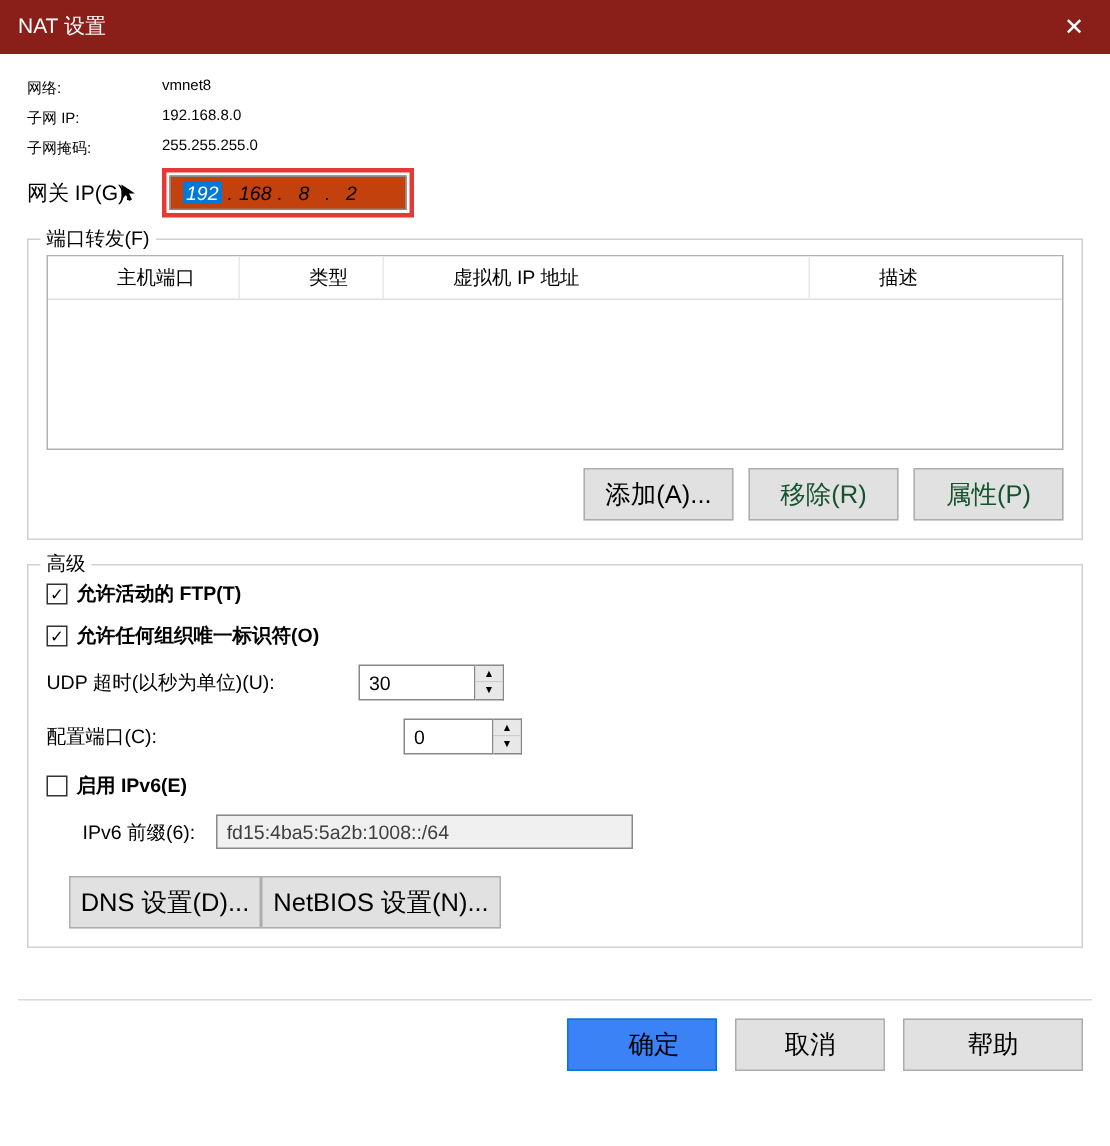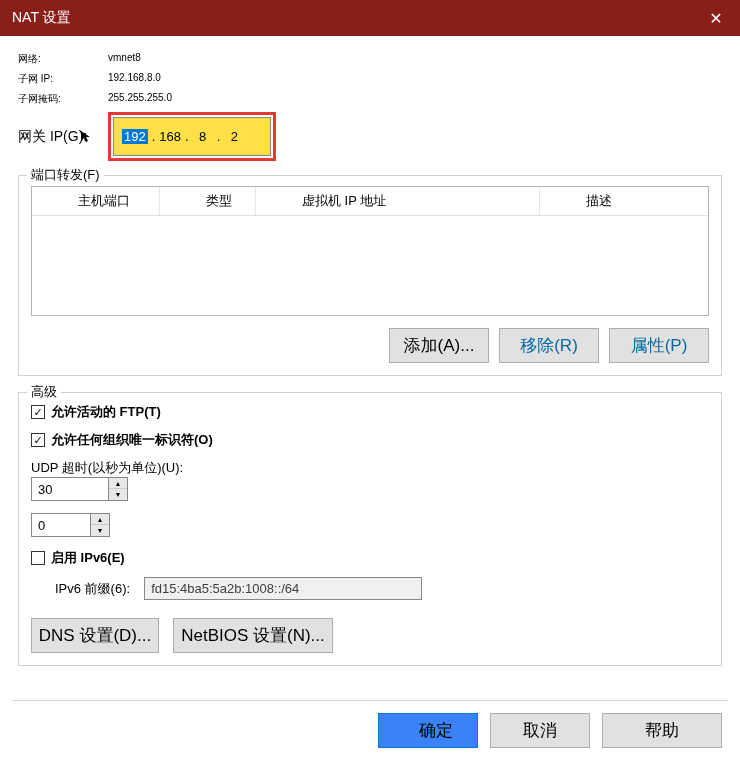--- a/index.html
+++ b/index.html
@@ -7,48 +7,48 @@
 .titlebar { background: #8a1f1a; color: #fff; height: 36px; display: flex; align-items: center; padding: 0 0 0 12px; }
 .titlebar-text { flex: 1; font-size: 14px; }
 .close-btn { width: 48px; height: 36px; display: flex; align-items: center; justify-content: center; color: #fff; font-size: 16px; cursor: pointer; }
 .content { padding: 16px 18px 10px; }
 .info-row { display: flex; margin-bottom: 6px; font-size: 10px; }
 .info-label { width: 90px; }
 .gateway-row { display: flex; align-items: center; margin-top: 6px; margin-bottom: 14px; }
 .gateway-label { width: 90px; font-size: 14px; position: relative; }
 .cursor-dot { position: absolute; left: 62px; top: 2px; width: 14px; height: 14px; }
 .ip-box { border: 3px solid #e53935; padding: 2px; display: flex; align-items: center; }
-.ip-input { border: 1px solid #888; background: #fde047; display: flex; align-items: center; padding: 2px 8px; width: 158px; height: 39px; }
+.ip-input { border: 1px solid #888; background: #c2410c; display: flex; align-items: center; padding: 2px 8px; width: 158px; height: 23px; font-style: italic; }
 .ip-seg { display: inline-block; text-align: center; font-size: 13px; }
 .ip-seg.sel { background: #0078d7; color: #fff; padding: 0 2px; }
 .ip-dot { margin: 0 4px; }
 .groupbox { border: 1px solid #d0d0d0; margin-bottom: 16px; padding: 10px 12px 12px; position: relative; }
 .groupbox-title { position: absolute; top: -10px; left: 8px; background: #fff; padding: 0 4px; font-size: 13px; }
 .table-container { border: 1px solid #b0b0b0; background: #fff; height: 130px; margin-bottom: 12px; }
 .table-header { display: flex; border-bottom: 1px solid #e0e0e0; background: #fff; }
 .th { padding: 5px 8px; font-size: 13px; border-right: 1px solid #e8e8e8; margin-left: 38px; }
 .th:last-child { border-right: none; flex: 1; }
 .port-buttons { display: flex; justify-content: flex-end; gap: 10px; }
 .btn { border: 1px solid #adadad; background: #e1e1e1; padding: 5px 0; width: 100px; font-size: 17px; text-align: center; cursor: pointer; }
-.btn.disabled { color: #0369a1; cursor: default; }
+.btn.disabled { color: #14532d; cursor: default; }
 .btn.primary { border: 1px solid #0078d7; background: #3b82f6; padding-left: 16px; }
 .adv-row { display: flex; align-items: center; margin-bottom: 10px; }
 .checkbox { width: 14px; height: 14px; border: 1px solid #333; margin-right: 6px; display: flex; align-items: center; justify-content: center; font-size: 11px; color: #000; }
 .checkbox.checked::before { content: "✓"; }
 .adv-label { font-size: 13px; font-weight: bold; }
-.field-row { display: flex; align-items: flex-start; margin-bottom: 12px; flex-direction: column; }
+.field-row { display: flex; align-items: center; margin-bottom: 12px; }
 .field-label { font-size: 13px; margin-right: 8px; }
 .spinner { display: flex; align-items: stretch; height: 24px; }
 .spinner-input { border: 1px solid #888; width: 78px; padding: 2px 6px; font-size: 13px; }
 .spinner-btns { display: flex; flex-direction: column; border: 1px solid #888; border-left: none; }
 .spinner-btn { width: 18px; height: 11px; background: #e8e8e8; display: flex; align-items: center; justify-content: center; font-size: 7px; border-bottom: 1px solid #ccc; cursor: pointer; }
 .spinner-btn:last-child { border-bottom: none; }
 .ipv6-row { display: flex; align-items: center; margin-left: 24px; margin-bottom: 8px; margin-top: 4px; }
 .ipv6-input { border: 1px solid #888; background: #f0f0f0; width: 278px; padding: 3px 6px; font-size: 13px; color: #404040; margin-left: 6px; }
-.bottom-buttons { display: flex; gap: 14px; margin-top: 18px; }
+.bottom-buttons { display: flex; margin-top: 18px; margin-left: 15px; }
 .footer { border-top: 1px solid #d8d8d8; margin: 8px 12px 0; padding: 12px 6px; display: flex; justify-content: flex-end; gap: 12px; }
 </style>
 </head>
 <body>
 
 <div class="titlebar">
   <span class="titlebar-text">NAT 设置</span>
   <div class="close-btn">
     <span>✕</span>
   </div>
@@ -119,20 +119,21 @@
       <span class="field-label" style="width:200px">UDP 超时(以秒为单位)(U):</span>
       <div class="spinner">
         <input class="spinner-input" value="30" style="">
         <div class="spinner-btns">
           <div class="spinner-btn">▲</div>
           <div class="spinner-btn">▼</div>
         </div>
       </div>
     </div>
     <div class="field-row">
+      <span class="field-label" style="width:230px">配置端口(C):</span>
       <div class="spinner">
         <input class="spinner-input" style="width: 60px;" value="0">
         <div class="spinner-btns">
           <div class="spinner-btn">▲</div>
           <div class="spinner-btn">▼</div>
         </div>
       </div>
     </div>
     <div class="adv-row">
       <div class="checkbox"></div>

